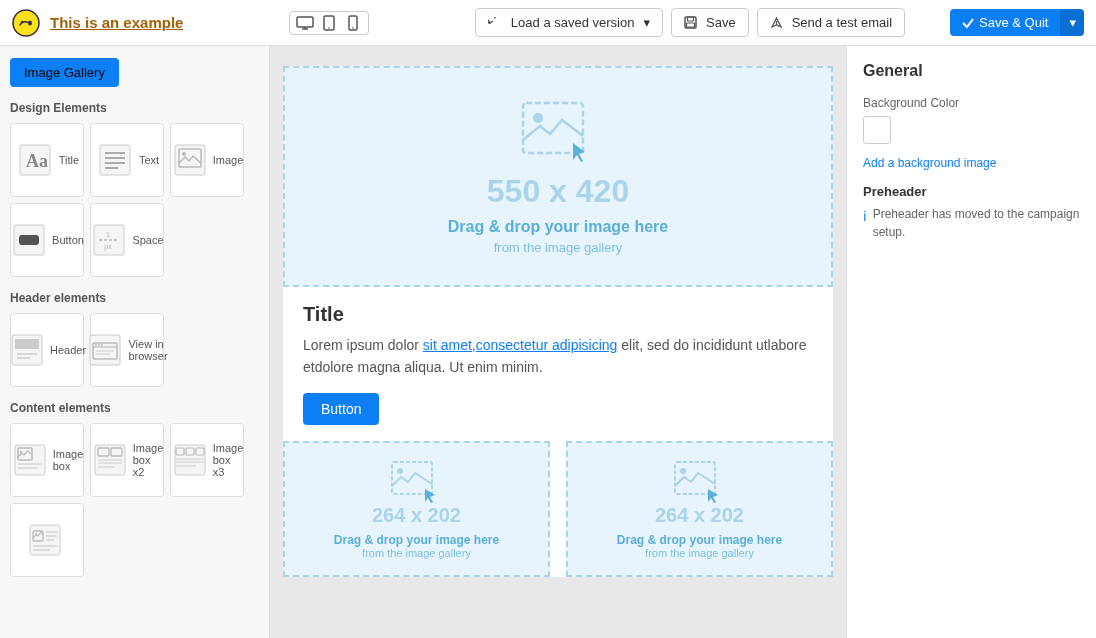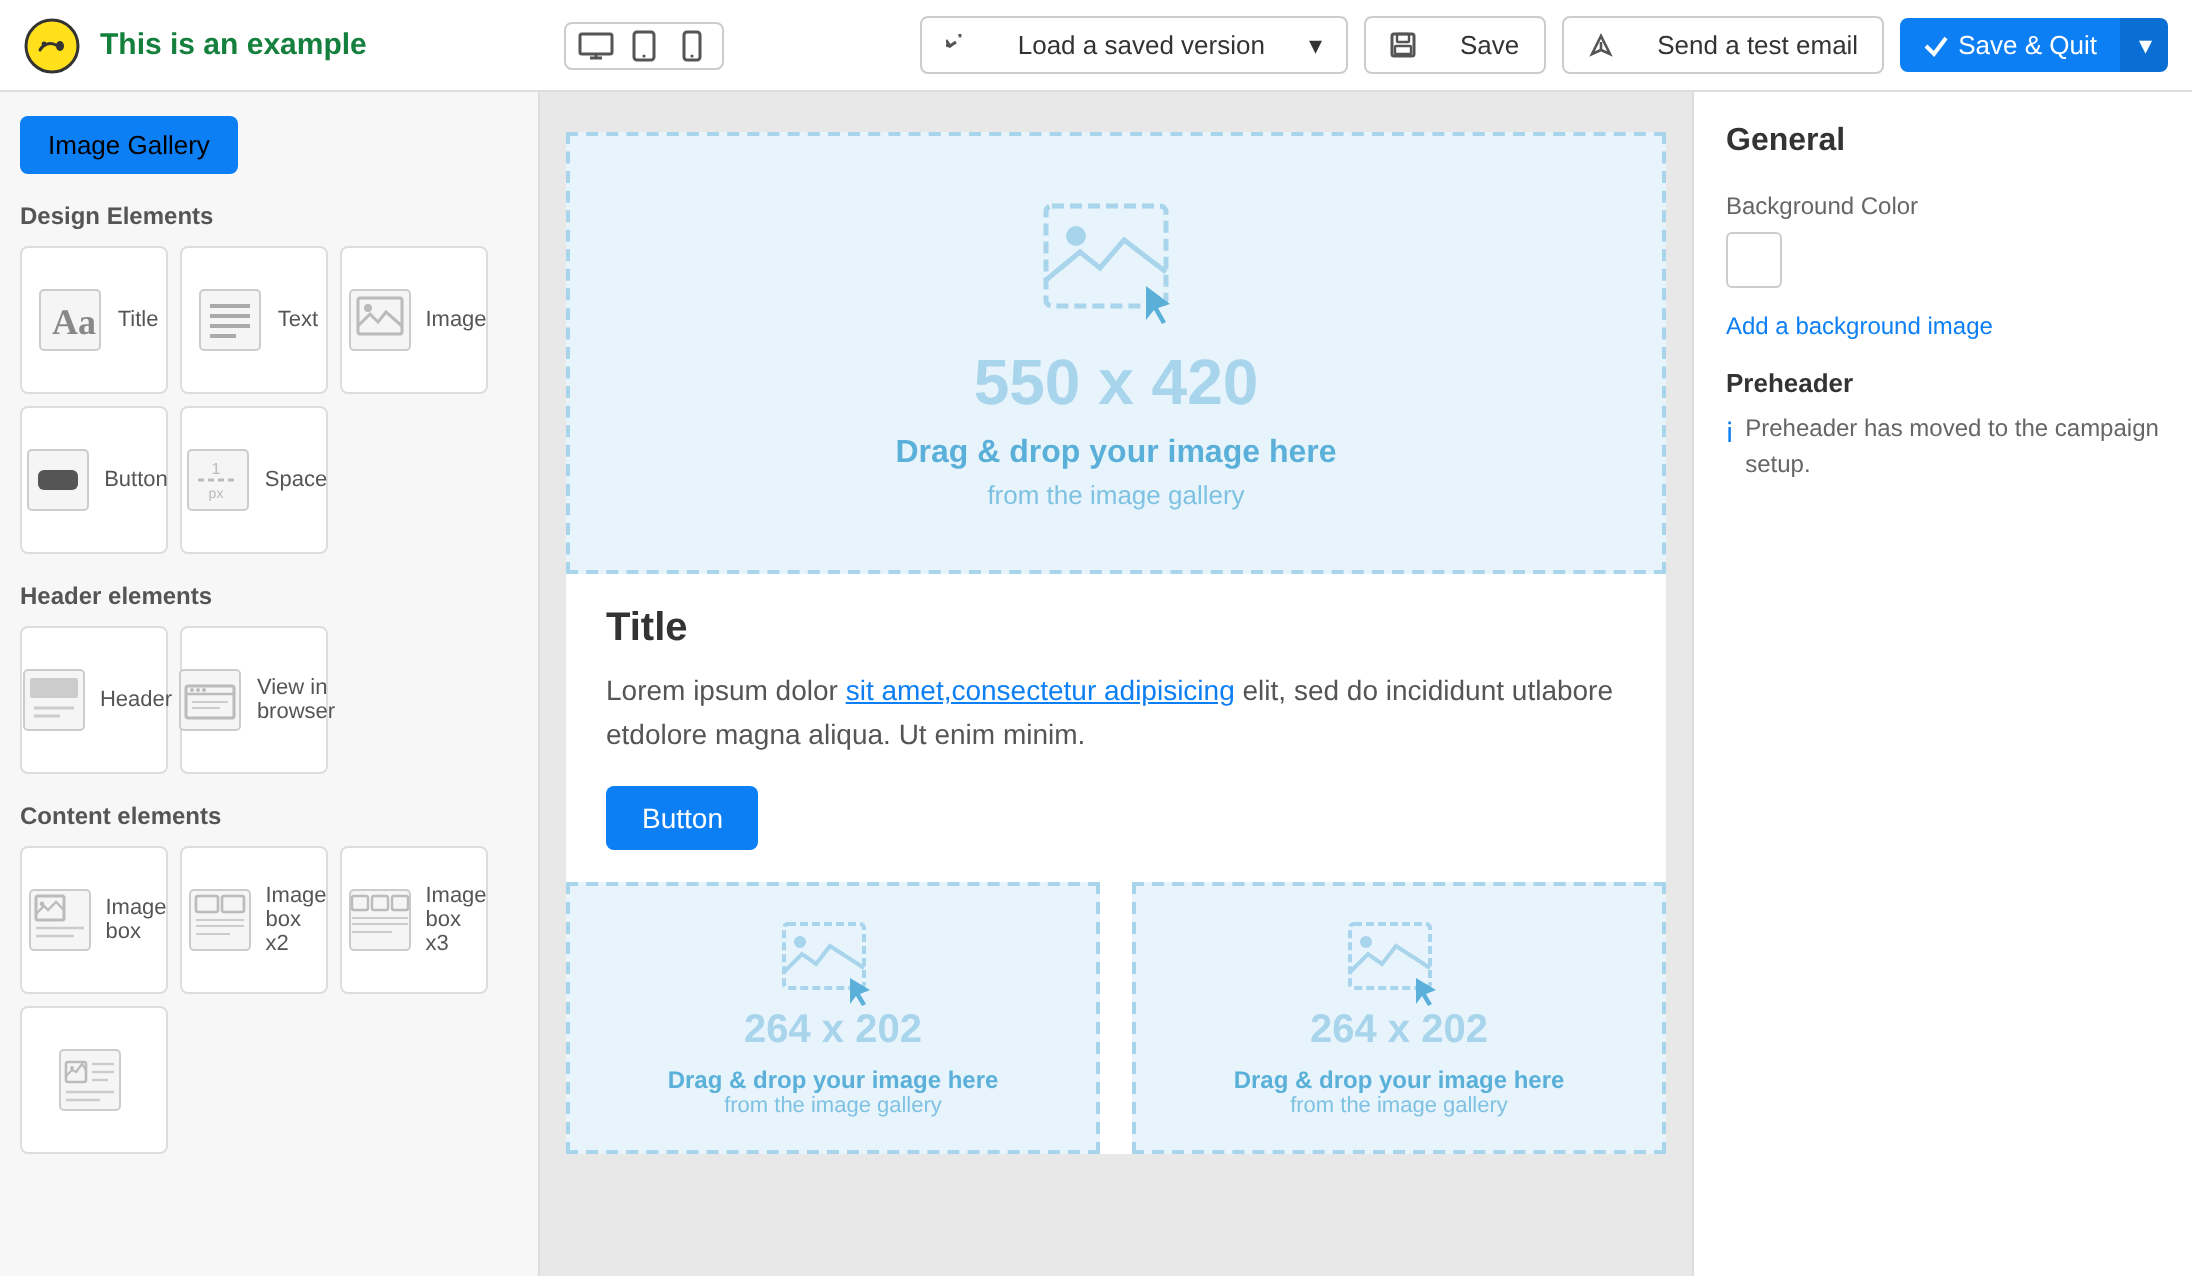--- a/index.html
+++ b/index.html
@@ -1,27 +1,27 @@
 <!DOCTYPE html>
 <html><head>
   <meta charset="utf-8">
   <style>
     * { box-sizing: border-box; margin: 0; padding: 0; }
     body { font-family: -apple-system, BlinkMacSystemFont, 'Segoe UI', sans-serif; font-size: 13px; background: #f0f0f0; color: #333; height: 638px; overflow: hidden; display: flex; flex-direction: column; }
 
     
     .topbar { display: flex; align-items: center; background: #fff; border-bottom: 1px solid #ddd; padding: 0 12px; height: 46px; flex-shrink: 0; gap: 10px; }
     .topbar-logo { width: 28px; height: 28px; flex-shrink: 0; }
-    .topbar-title { font-size: 15px; font-weight: 600; color: #15803d; margin-right: auto; }
+    .topbar-title { font-size: 15px; font-weight: 600; color: #a16207; margin-right: auto; text-decoration: underline; }
     .device-icons { display: flex; gap: 4px; border: 1px solid #ccc; border-radius: 4px; padding: 3px 5px; }
     .device-icon { width: 20px; height: 16px; display: flex; align-items: center; justify-content: center; cursor: pointer; color: #666; }
     .device-icon.active { color: #333; }
     .topbar-right { display: flex; gap: 8px; align-items: center; margin-left: auto; }
-    .btn-outline { border: 1px solid #ccc; background: #fff; border-radius: 4px; padding: 6px 12px; font-size: 13px; cursor: pointer; color: #333; display: flex; align-items: center; gap: 22px; }
-    .btn-primary-split { display: flex; align-items: center; }
+    .btn-outline { border: 1px solid #ccc; background: #fff; border-radius: 4px; padding: 6px 12px; font-size: 13px; cursor: pointer; color: #333; display: flex; align-items: center; gap: 9px; }
+    .btn-primary-split { display: flex; align-items: center; margin-left: 37px; }
     .btn-primary-split .main { background: #0d7ff5; color: #fff; border: none; border-radius: 4px 0 0 4px; padding: 6px 12px; font-size: 13px; cursor: pointer; display: flex; align-items: center; gap: 5px; }
     .btn-primary-split .caret { background: #0a6fd4; color: #fff; border: none; border-radius: 0 4px 4px 0; padding: 6px 8px; font-size: 13px; cursor: pointer; border-left: 1px solid #0a6fd4; }
 
     
     .main-layout { display: flex; flex: 1; overflow: hidden; }
 
     
     .left-panel { width: 270px; background: #f7f7f7; border-right: 1px solid #ddd; overflow-y: auto; padding: 12px 10px; flex-shrink: 0; }
     .img-gallery-btn { background: #0d7ff5; color: #000000; border: none; border-radius: 4px; padding: 7px 14px; font-size: 13px; cursor: pointer; margin-bottom: 14px; display: block; }
     .section-title { font-size: 12px; font-weight: 600; color: #555; margin-bottom: 8px; margin-top: 4px; }

